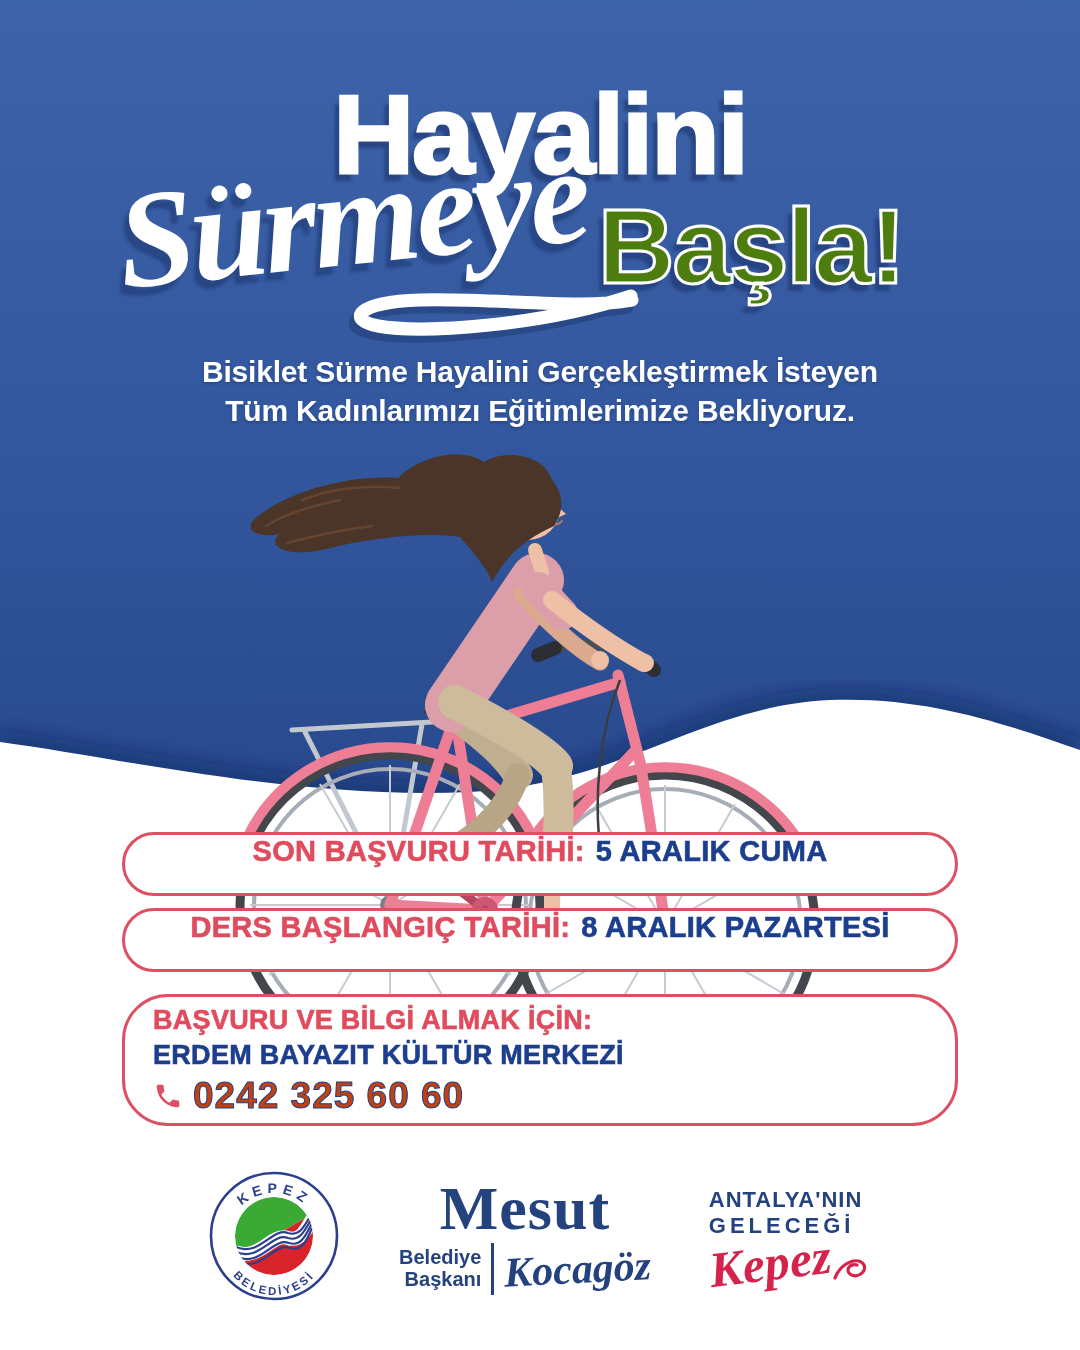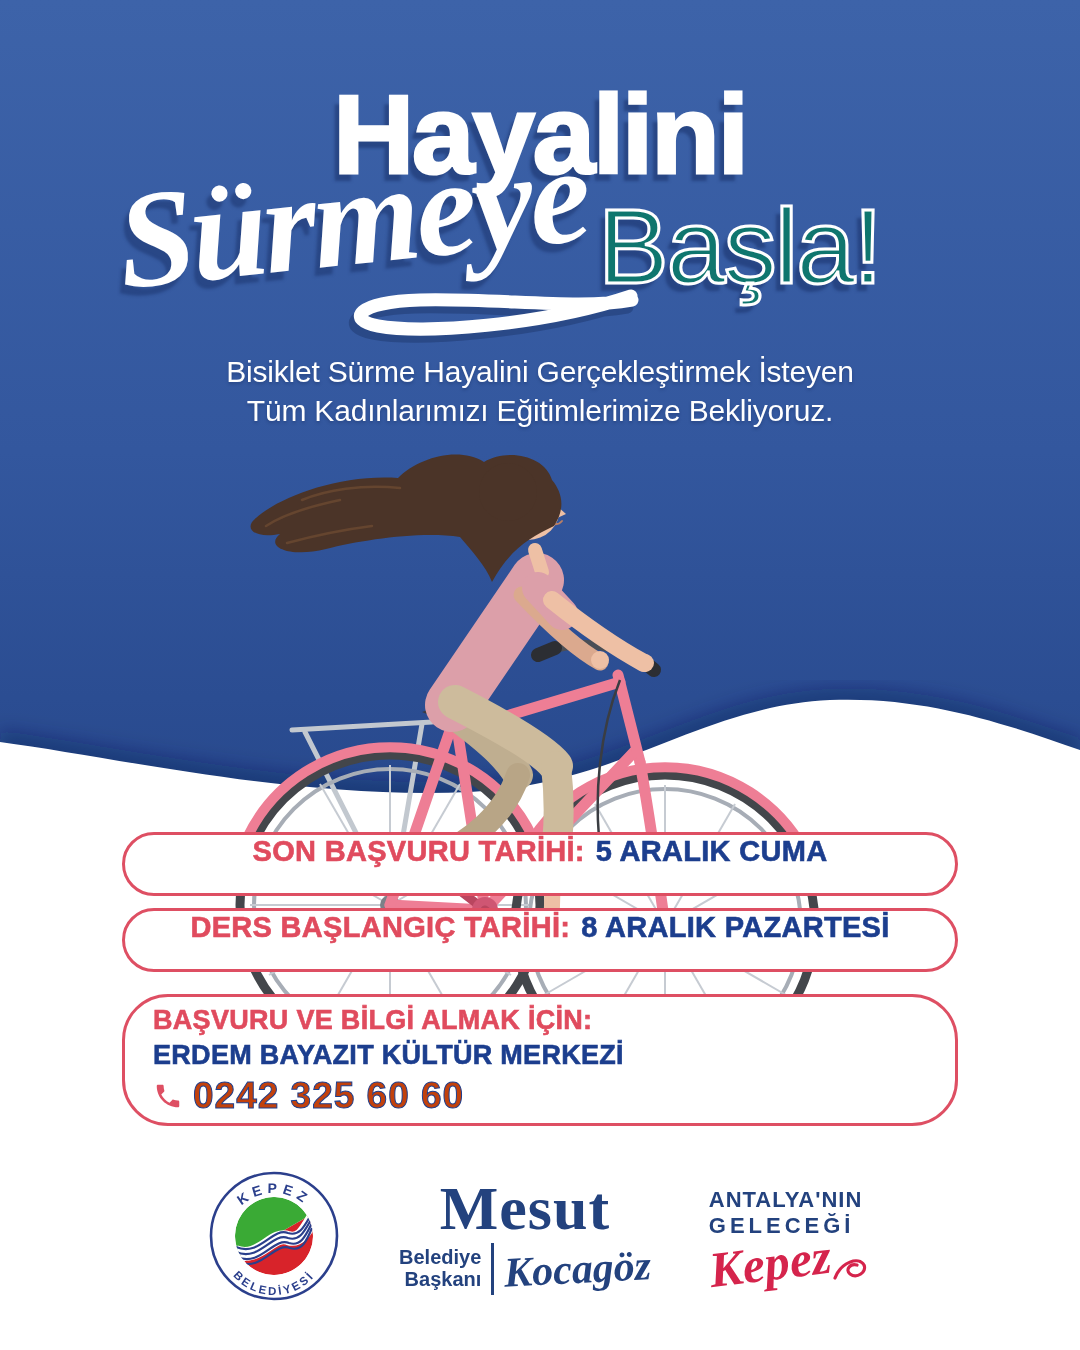--- a/index.html
+++ b/index.html
@@ -19,29 +19,29 @@
     text-shadow:-6px 8px 3px rgba(25,50,105,.55);
   }
   .title-script{
     left:92px;top:138px;z-index:4;width:520px;text-align:center;
     font-family:"Liberation Serif",serif;font-style:italic;font-weight:bold;
     font-size:138px;color:#ffffff;transform:rotate(-6deg);letter-spacing:-4px;
     text-shadow:-6px 8px 3px rgba(25,50,105,.5);
   }
   .title-word2{
     left:598px;top:186px;z-index:4;
-    font-size:106px;font-weight:normal;color:#0f766e;letter-spacing:-2px;
+    font-size:106px;font-weight:bold;color:#4d7c0f;letter-spacing:-2px;
     -webkit-text-stroke:3px #ffffff;
     text-shadow:-6px 8px 3px rgba(25,50,105,.55);
   }
   #swash{left:336px;top:284px;z-index:4;}
 
   .subtitle{
     left:0;right:0;top:352px;z-index:4;text-align:center;
-    font-size:30px;font-weight:normal;color:#ffffff;line-height:1.3;
+    font-size:30px;font-weight:bold;color:#ffffff;line-height:1.3;
     text-shadow:0 2px 3px rgba(20,40,90,.35);letter-spacing:-.2px;
   }
 
   
   #scene{left:40px;top:430px;z-index:3;}
 
   
   .info-box{
     left:122px;width:836px;z-index:6;box-sizing:border-box;
     background:#ffffff;border:3px solid #DE4F63;

